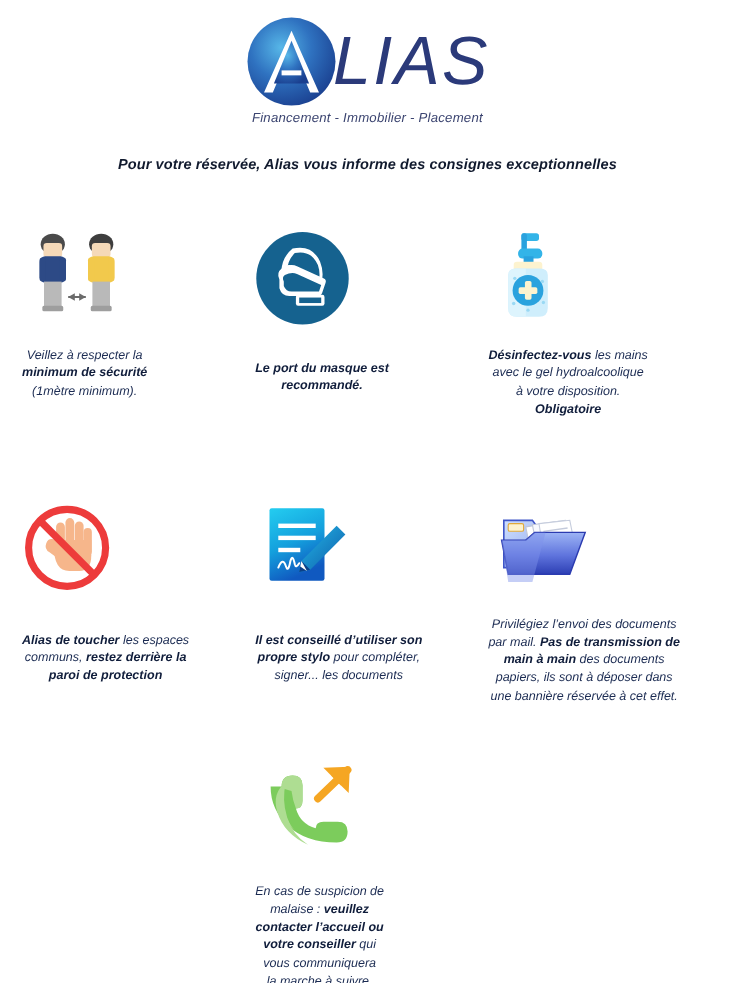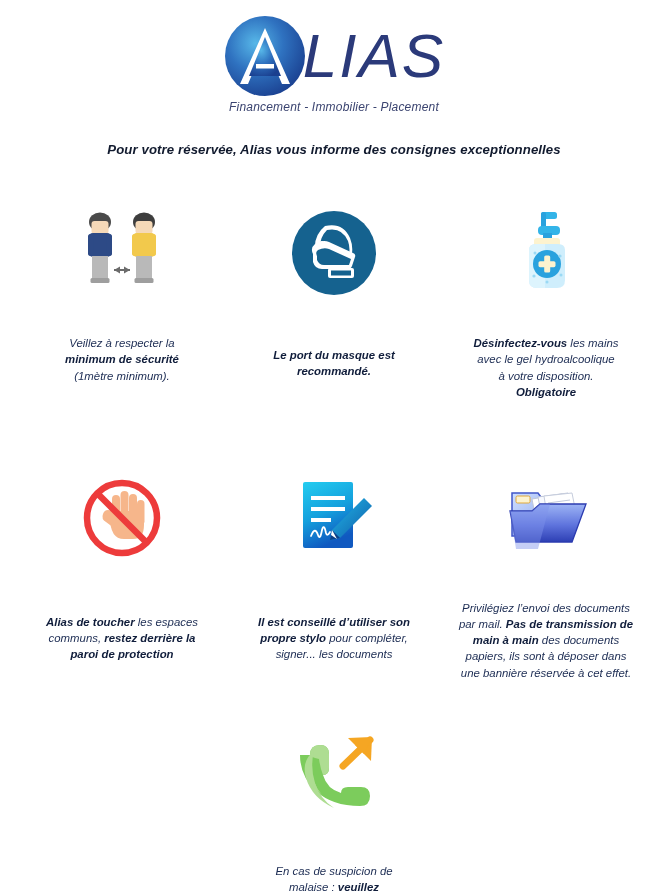--- a/index.html
+++ b/index.html
@@ -83,24 +83,23 @@
     align-items: flex-start;
   }
   .row-1 { margin-top: 8px; }
   .row-2 { margin-top: 70px; }
   .row-3 { margin-top: 48px; justify-content: center; }
 
   .cell {
     width: 212px;
     display: flex;
     flex-direction: column;
-    align-items: center;
+    align-items: flex-start;
     padding: 0 4px;
     box-sizing: border-box;
-    gap: 20px;
   }
   .icon-box {
     height: 96px;
     display: flex;
     align-items: center;
     justify-content: center;
   }
   .caption {
     margin-top: 14px;
     text-align: center;

